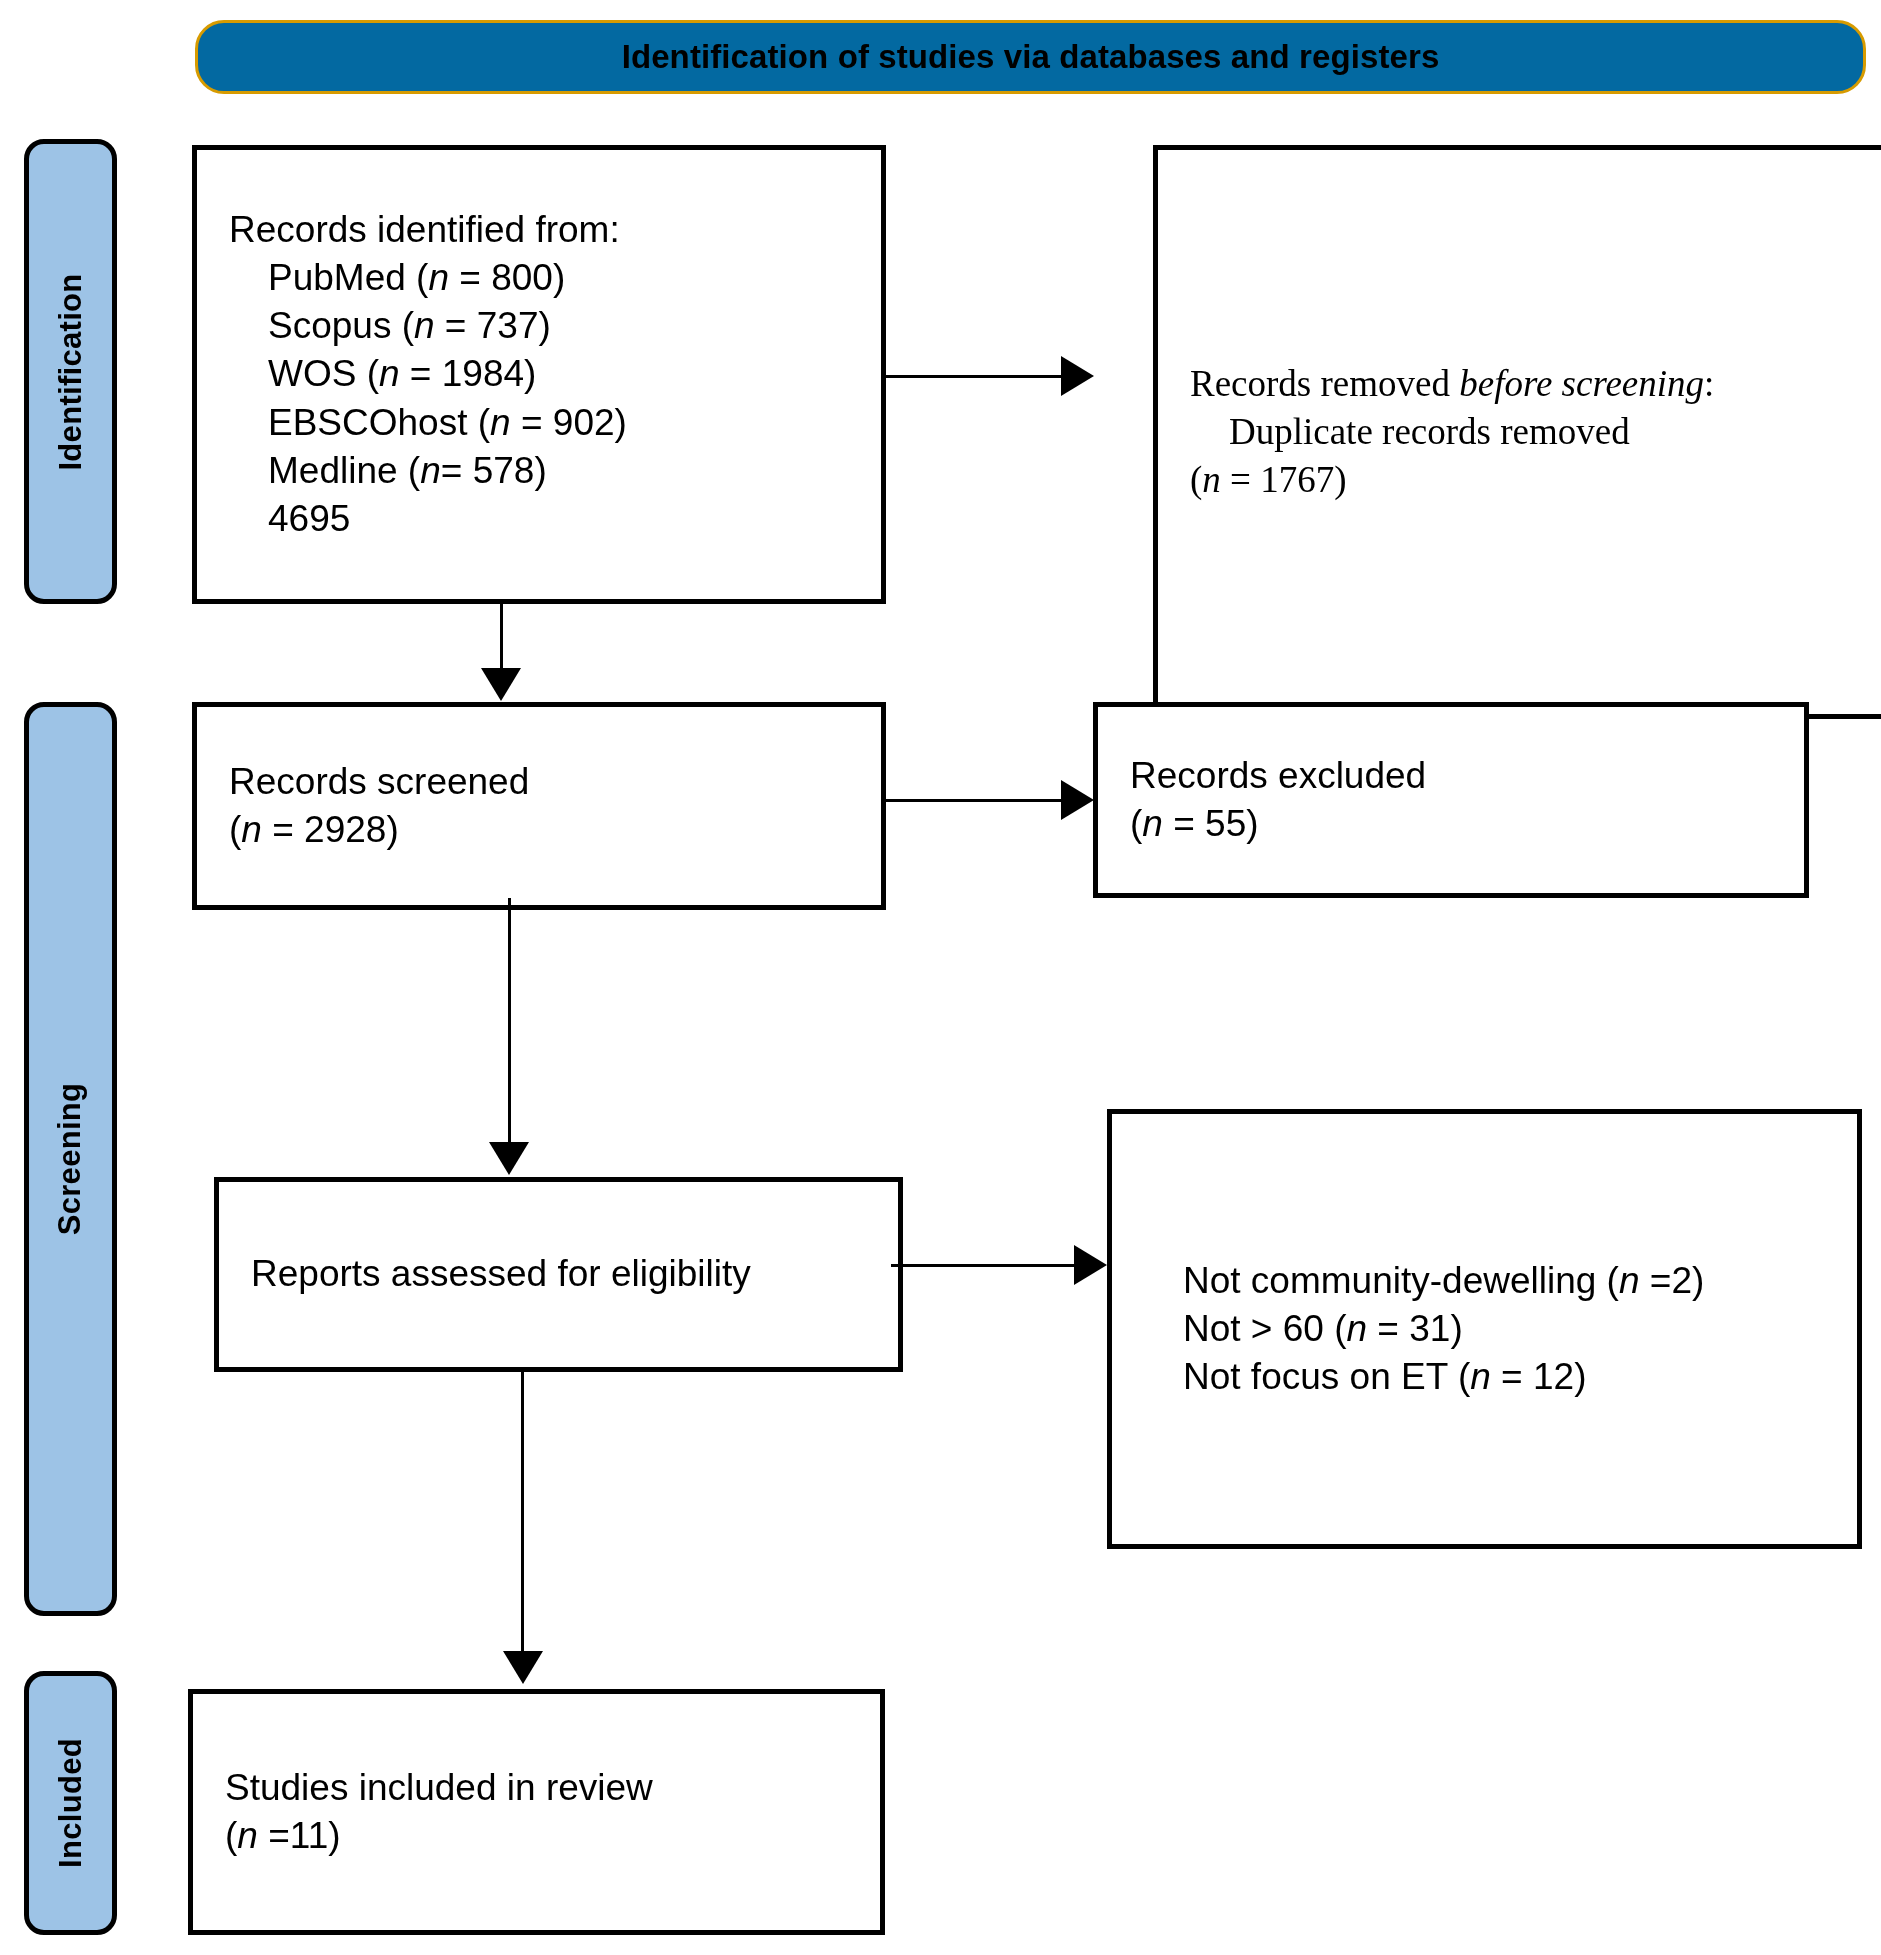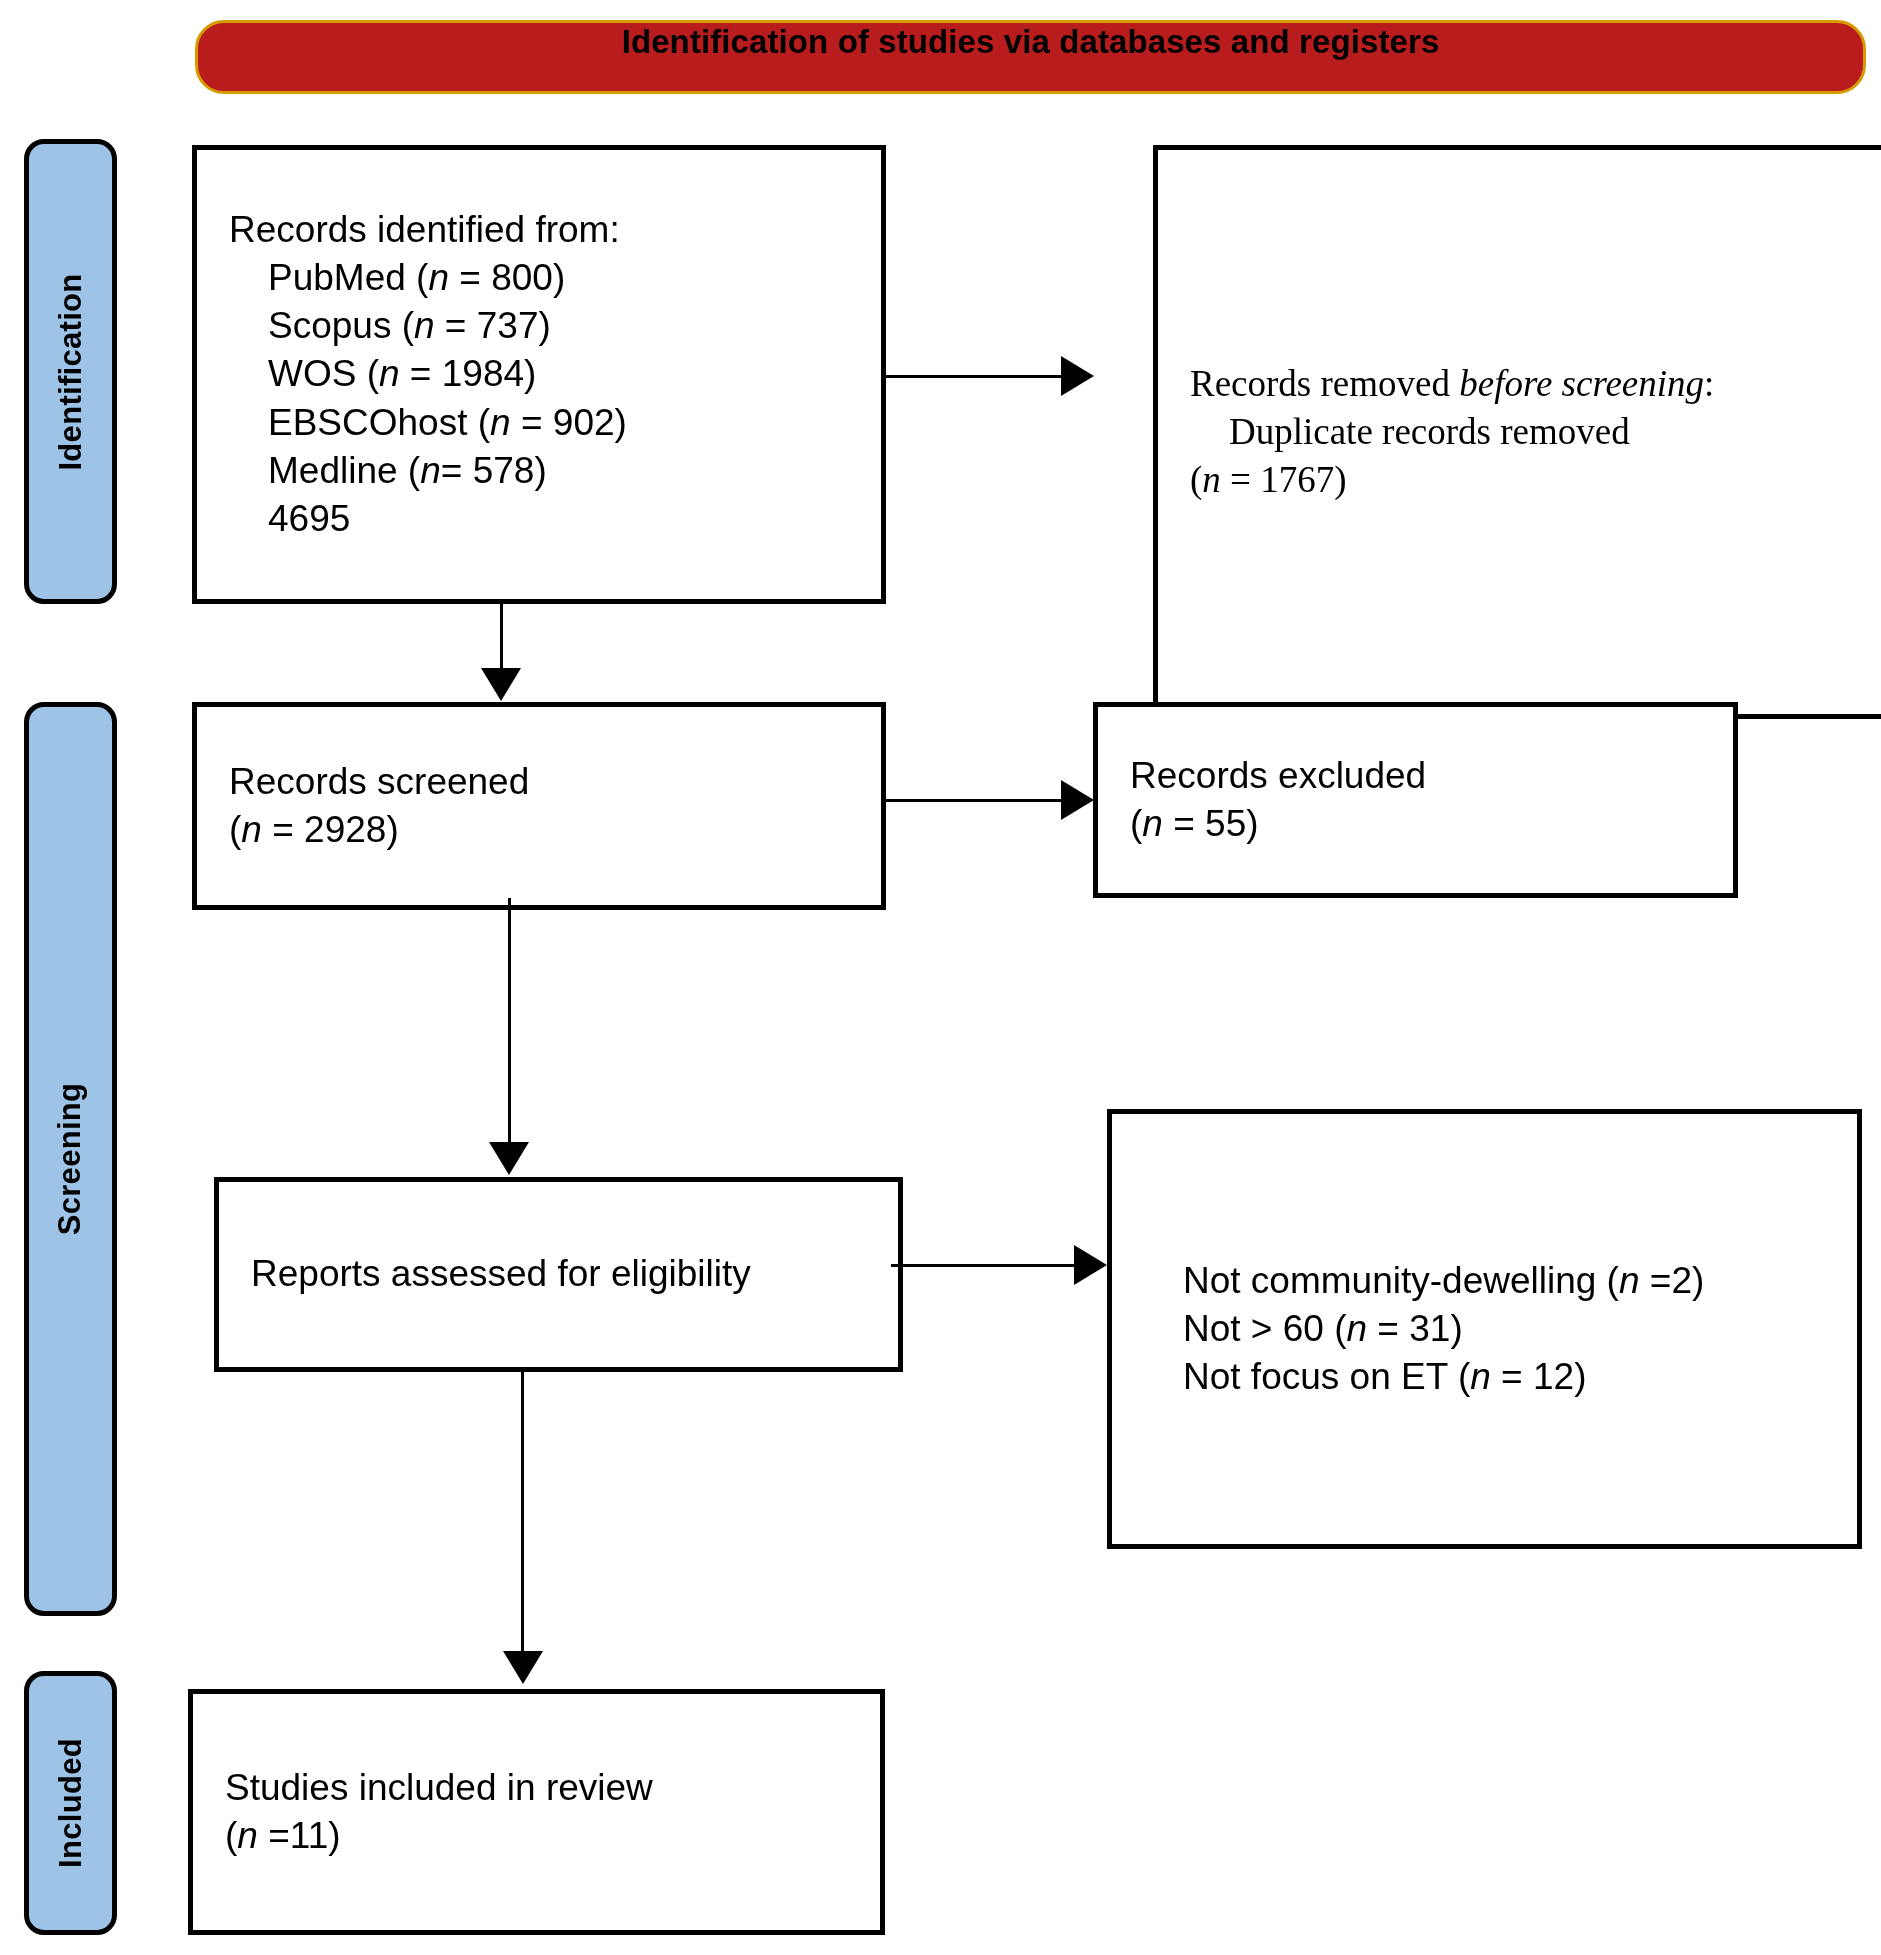--- a/index.html
+++ b/index.html
@@ -19,26 +19,26 @@
     overflow: hidden;
   }
 
   
   .banner {
     position: absolute;
     left: 195px;
     top: 20px;
     width: 1671px;
     height: 74px;
-    background: #b91c1c;
+    background: #0369a1;
     border: 3.1px solid #D79B00;
     border-radius: 29px;
     box-sizing: border-box;
     display: flex;
-    align-items: flex-start;
+    align-items: center;
     justify-content: center;
   }
   .banner-title {
     font-size: 33px;
     font-weight: bold;
     color: #000000;
     letter-spacing: 0.1px;
     white-space: nowrap;
   }
 
@@ -149,21 +149,21 @@
     </div>
   </div>
 
   <div class="box" style="left:192px; top:702px; width:694px; height:208px;">
     <div class="box-text">
       <span class="ln">Records screened</span>
       <span class="ln"><span>(</span><i>n</i><span> = 2928)</span></span>
     </div>
   </div>
 
-  <div class="box" style="left:1093px; top:702px; width:645px; height:196px;">
+  <div class="box" style="left:1093px; top:702px; width:716px; height:196px;">
     <div class="box-text">
       <span class="ln">Records excluded</span>
       <span class="ln"><span>(</span><i>n</i><span> = 55)</span></span>
     </div>
   </div>
 
   <div class="box" style="left:214px; top:1177px; width:689px; height:195px;">
     <div class="box-text">
       <span class="ln">Reports assessed for eligibility</span>
     </div>

